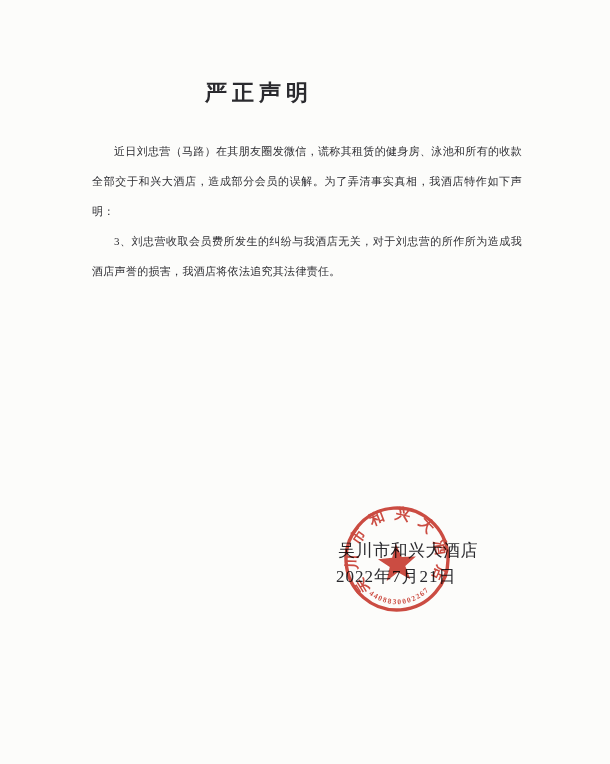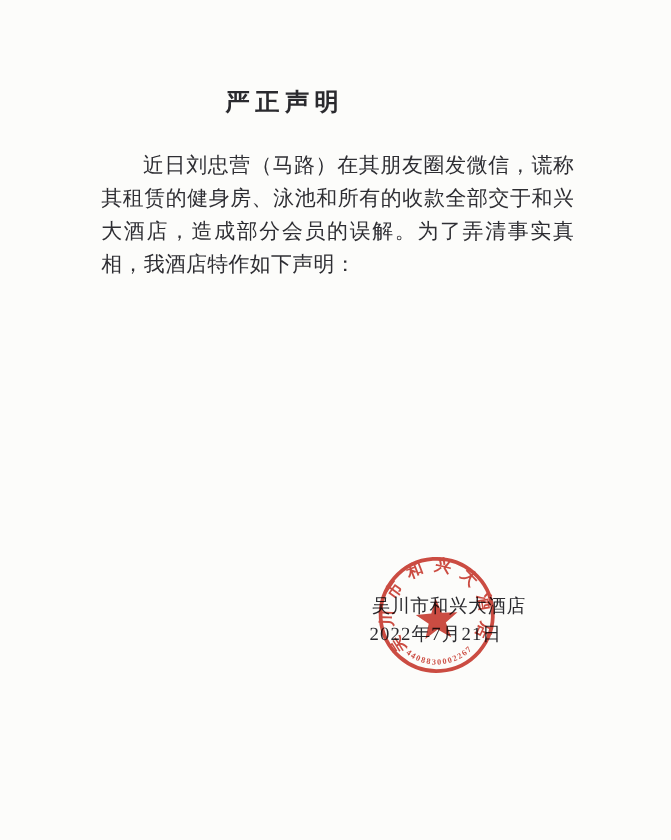--- a/index.html
+++ b/index.html
@@ -27,21 +27,21 @@
     font-size: 22px;
     font-weight: bold;
     letter-spacing: 5px;
     color: #2a2a2e;
   }
   .doc-body {
     position: absolute;
     top: 136px;
     left: 92px;
     width: 430px;
-    font-size: 19px;
+    font-size: 11px;
     line-height: 30px;
     text-align: justify;
     letter-spacing: 0.3px;
   }
   .doc-body p {
     margin: 0;
     text-indent: 2em;
   }
   .sig-org {
     position: absolute;
@@ -86,20 +86,21 @@
 </style>
 </head>
 <body>
 
 <div class="page">
 
   <div class="doc-title">严正声明</div>
 
   <div class="doc-body">
     <p>近日刘忠营（马路）在其朋友圈发微信，谎称其租赁的健身房、泳池和所有的收款全部交于和兴大酒店，造成部分会员的误解。为了弄清事实真相，我酒店特作如下声明：</p>
+    <p>3、刘忠营收取会员费所发生的纠纷与我酒店无关，对于刘忠营的所作所为造成我酒店声誉的损害，我酒店将依法追究其法律责任。</p>
   </div>
 
   <div class="sig-org">吴川市和兴大酒店</div>
 
   <div class="sig-date">2022年7月21日</div>
 
   <svg class="seal" viewBox="0 0 116 116">
     <circle cx="58" cy="58" r="51" fill="none" stroke="#c9392e" stroke-width="3.4"></circle>
     <defs>
       <path id="sealArcTop" d="M 29.7,86.3 A 40,40 0 1 1 86.3,86.3" fill="none"></path>

